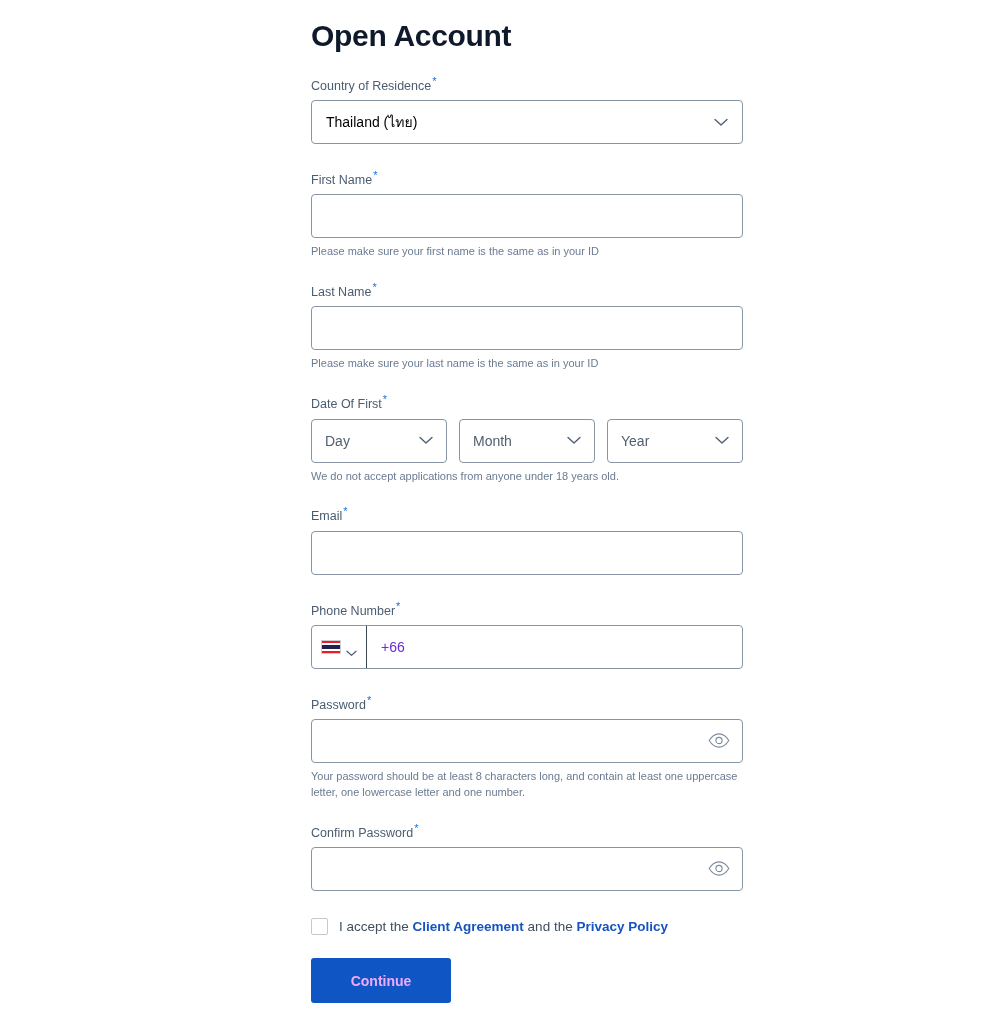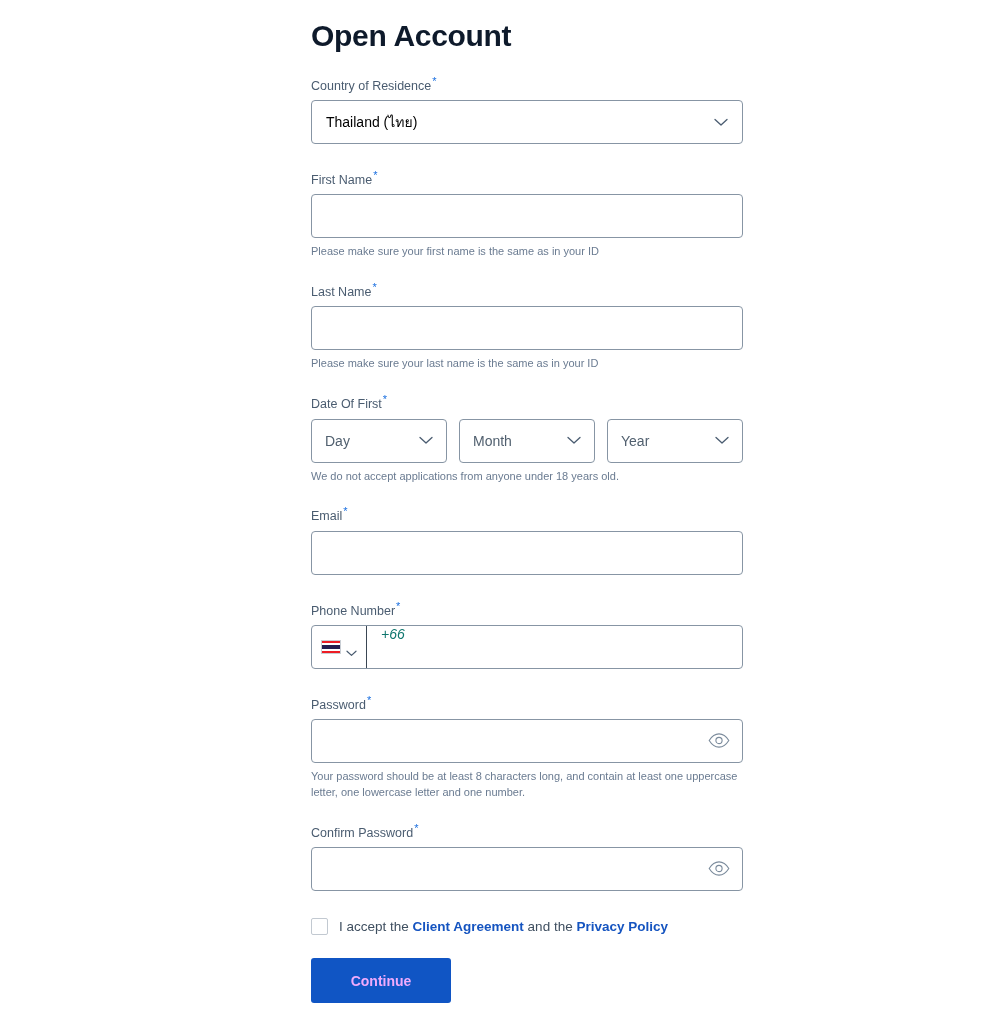--- a/index.html
+++ b/index.html
@@ -152,24 +152,24 @@
       #241d4f 33%, #241d4f 67%,
       #ffffff 67%, #ffffff 83%,
       #ed1c24 83%, #ed1c24 100%
     );
     flex: none;
   }
   .phone-chev { width: 11px; height: 7px; flex: none; }
   .phone-input {
     flex: 1;
     display: flex;
+    align-items: center;
     padding: 0 14px;
     font-size: 14px;
-    color: #0f766e;
-    font-style: italic;
+    color: #6d28d9;
   }
 
   
   .pwd-box { justify-content: space-between; padding-right: 12px; }
   .eye-btn {
     width: 22px;
     height: 22px;
     cursor: pointer;
     display: flex;
     align-items: center;

